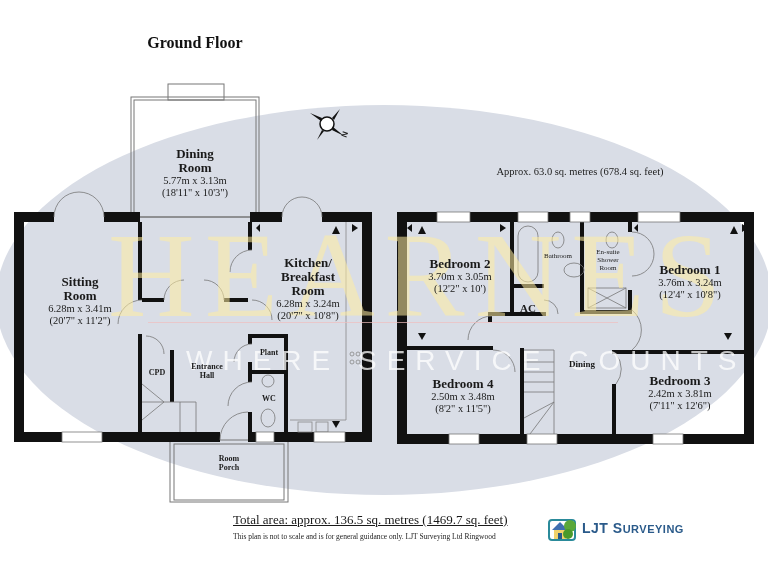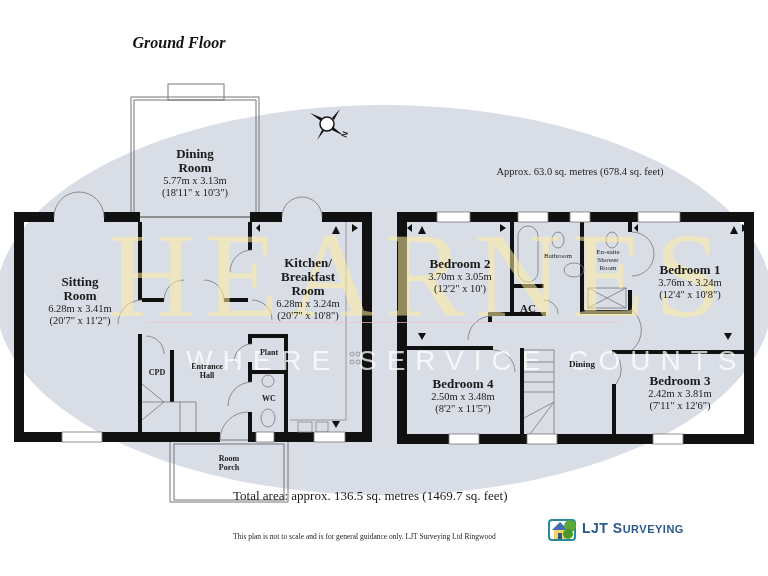--- a/index.html
+++ b/index.html
@@ -206,21 +206,21 @@
 
 <svg class="abs" style="left:306px;top:106px" width="46" height="38" viewBox="0 0 46 38">
   <circle cx="21" cy="18" r="7" fill="#fff" stroke="#111" stroke-width="1.5"></circle>
   <polygon points="26,12 34,3 28,14" fill="#111"></polygon>
   <polygon points="16,12 4,7 15,15" fill="#111"></polygon>
   <polygon points="16,24 11,34 18,25" fill="#111"></polygon>
   <polygon points="26,24 38,30 27,21" fill="#111"></polygon>
 </svg>
 <div class="abs" style="left:342px;top:130px;font-family:'Liberation Sans',sans-serif;font-size:8px;font-weight:bold;transform:rotate(-70deg);">N</div>
 
-<div class="abs center" style="left:79px;top:34px;width:200px;font-style:italic;">
+<div class="abs center" style="left:95px;top:34px;width:200px;">
   <div class="floor-title">Ground Floor</div>
 </div>
 
 <div class="abs center" style="left:480px;top:166px;width:200px;">
   <div class="floor-sub">Approx. 63.0 sq. metres (678.4 sq. feet)</div>
 </div>
 
 <div class="abs room" style="left:30px;top:275px;width:100px;">
   <span class="name">Sitting</span>
   <span class="name">Room</span>
@@ -276,21 +276,21 @@
 
 <div class="abs small-label reg" style="left:538px;top:252px;width:40px;font-size:7px;">Bathroom</div>
 <div class="abs small-label reg" style="left:590px;top:248px;width:36px;font-size:7px;line-height:8px;">
   <div>En-suite</div>
   <div>Shower</div>
   <div>Room</div>
 </div>
 <div class="abs small-label" style="left:516px;top:304px;width:24px;font-size:11px;">AC</div>
 <div class="abs small-label" style="left:560px;top:360px;width:44px;font-size:9px;">Dining</div>
 
-<div class="abs footer-total" style="left:233px;top:488px;">Total area: approx. 136.5 sq. metres (1469.7 sq. feet)</div>
+<div class="abs footer-total" style="left:233px;top:512px;text-decoration:underline;">Total area: approx. 136.5 sq. metres (1469.7 sq. feet)</div>
 <div class="abs footer-note" style="left:233px;top:532px;">This plan is not to scale and is for general guidance only. LJT Surveying Ltd Ringwood</div>
 
 <svg class="abs" style="left:546px;top:514px" width="32" height="30" viewBox="0 0 32 30">
   <rect x="3" y="6" width="26" height="20" rx="3" fill="none" stroke="#2a8a9a" stroke-width="2"></rect>
   <polygon points="6,16 14,8 22,16" fill="#3f6fb0"></polygon>
   <rect x="8" y="16" width="12" height="9" fill="#f1d26b"></rect>
   <rect x="12" y="19" width="4" height="6" fill="#2a5a8a"></rect>
   <circle cx="24" cy="12" r="6" fill="#5aa83a"></circle>
   <circle cx="22" cy="20" r="5" fill="#4a9a2a"></circle>
 </svg>

